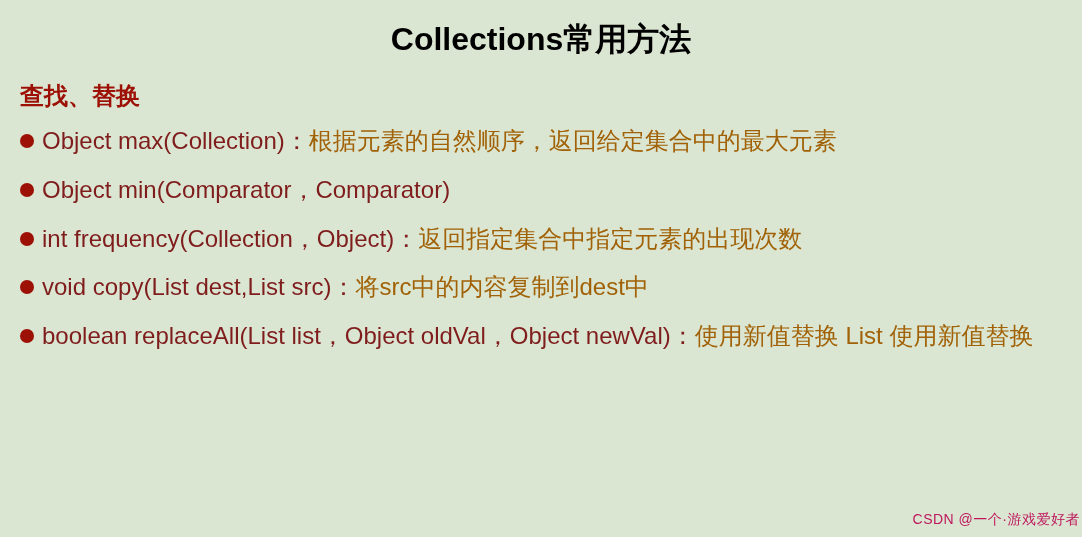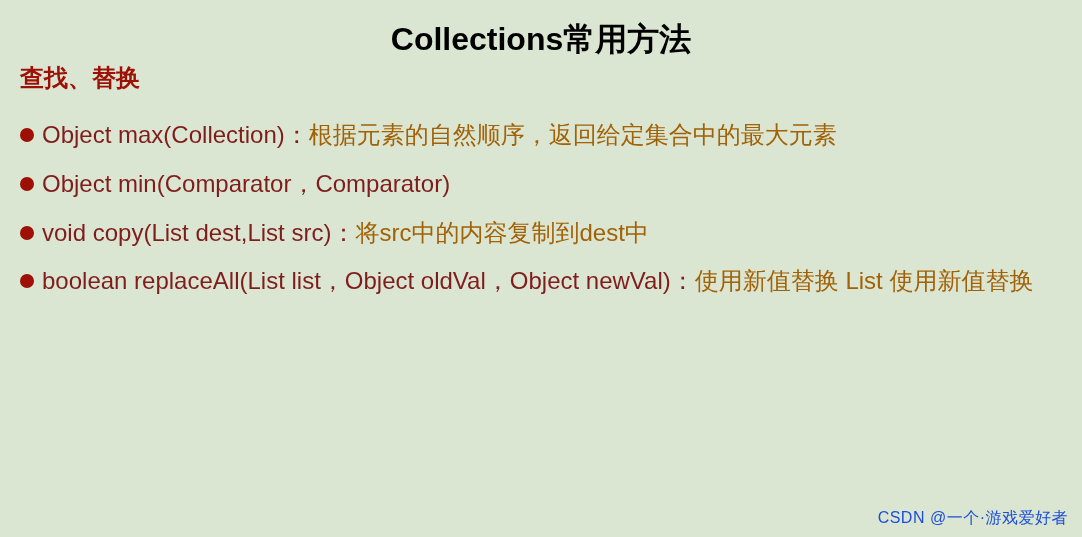--- a/index.html
+++ b/index.html
@@ -14,27 +14,27 @@
       font-family: "Microsoft YaHei", "SimSun", Arial, sans-serif;
       padding: 18px 20px;
       position: relative;
       overflow: hidden;
     }
     .title {
       text-align: center;
       font-size: 32px;
       font-weight: bold;
       color: #000;
-      margin-bottom: 0;
+      margin-bottom: 18px;
     }
     .subtitle {
       font-size: 24px;
       color: #9c1006;
       font-weight: bold;
-      margin-bottom: 24px;
+      margin-bottom: 12px;
       margin-left: 0px;
     }
     .item-list {
       list-style: none;
     }
     .item {
       position: relative;
       padding-left: 22px;
       font-size: 24px;
       line-height: 1.45;
@@ -53,40 +53,43 @@
     }
     .code-part {
       color: #7f1d1d;
     }
     .desc-part {
       color: #a16207;
     }
     .watermark {
       position: absolute;
       bottom: 8px;
-      right: 14px;
-      font-size: 16px;
-      color: #1d4ed8;
+      right: 2px;
+      font-size: 14px;
+      color: #be185d;
       letter-spacing: 0.5px;
     }
   </style>
 </head>
 <body>
 
 <h1 class="title">Collections常用方法</h1>
 <div class="subtitle">查找、替换</div>
 
 <ul class="item-list">
   <li class="item">
     <span class="code-part">Object max(Collection)：</span><span class="desc-part">根据元素的自然顺序，返回给定集合中的最大元素</span>
   </li>
   <li class="item">
     <span class="code-part">Object min(Comparator，Comparator)</span><span class="desc-part"></span>
   </li>
   <li class="item">
+    <span class="code-part">int frequency(Collection，Object)：</span><span class="desc-part">返回指定集合中指定元素的出现次数</span>
+  </li>
+  <li class="item">
     <span class="code-part">void copy(List dest,List src)：</span><span class="desc-part">将src中的内容复制到dest中</span>
   </li>
   <li class="item">
     <span class="code-part">boolean replaceAll(List list，Object oldVal，Object newVal)：</span><span class="desc-part">使用新值替换 List 使用新值替换</span>
   </li>
 </ul>
 
 <div class="watermark">CSDN @一个·游戏爱好者</div>
 
 </body></html>

